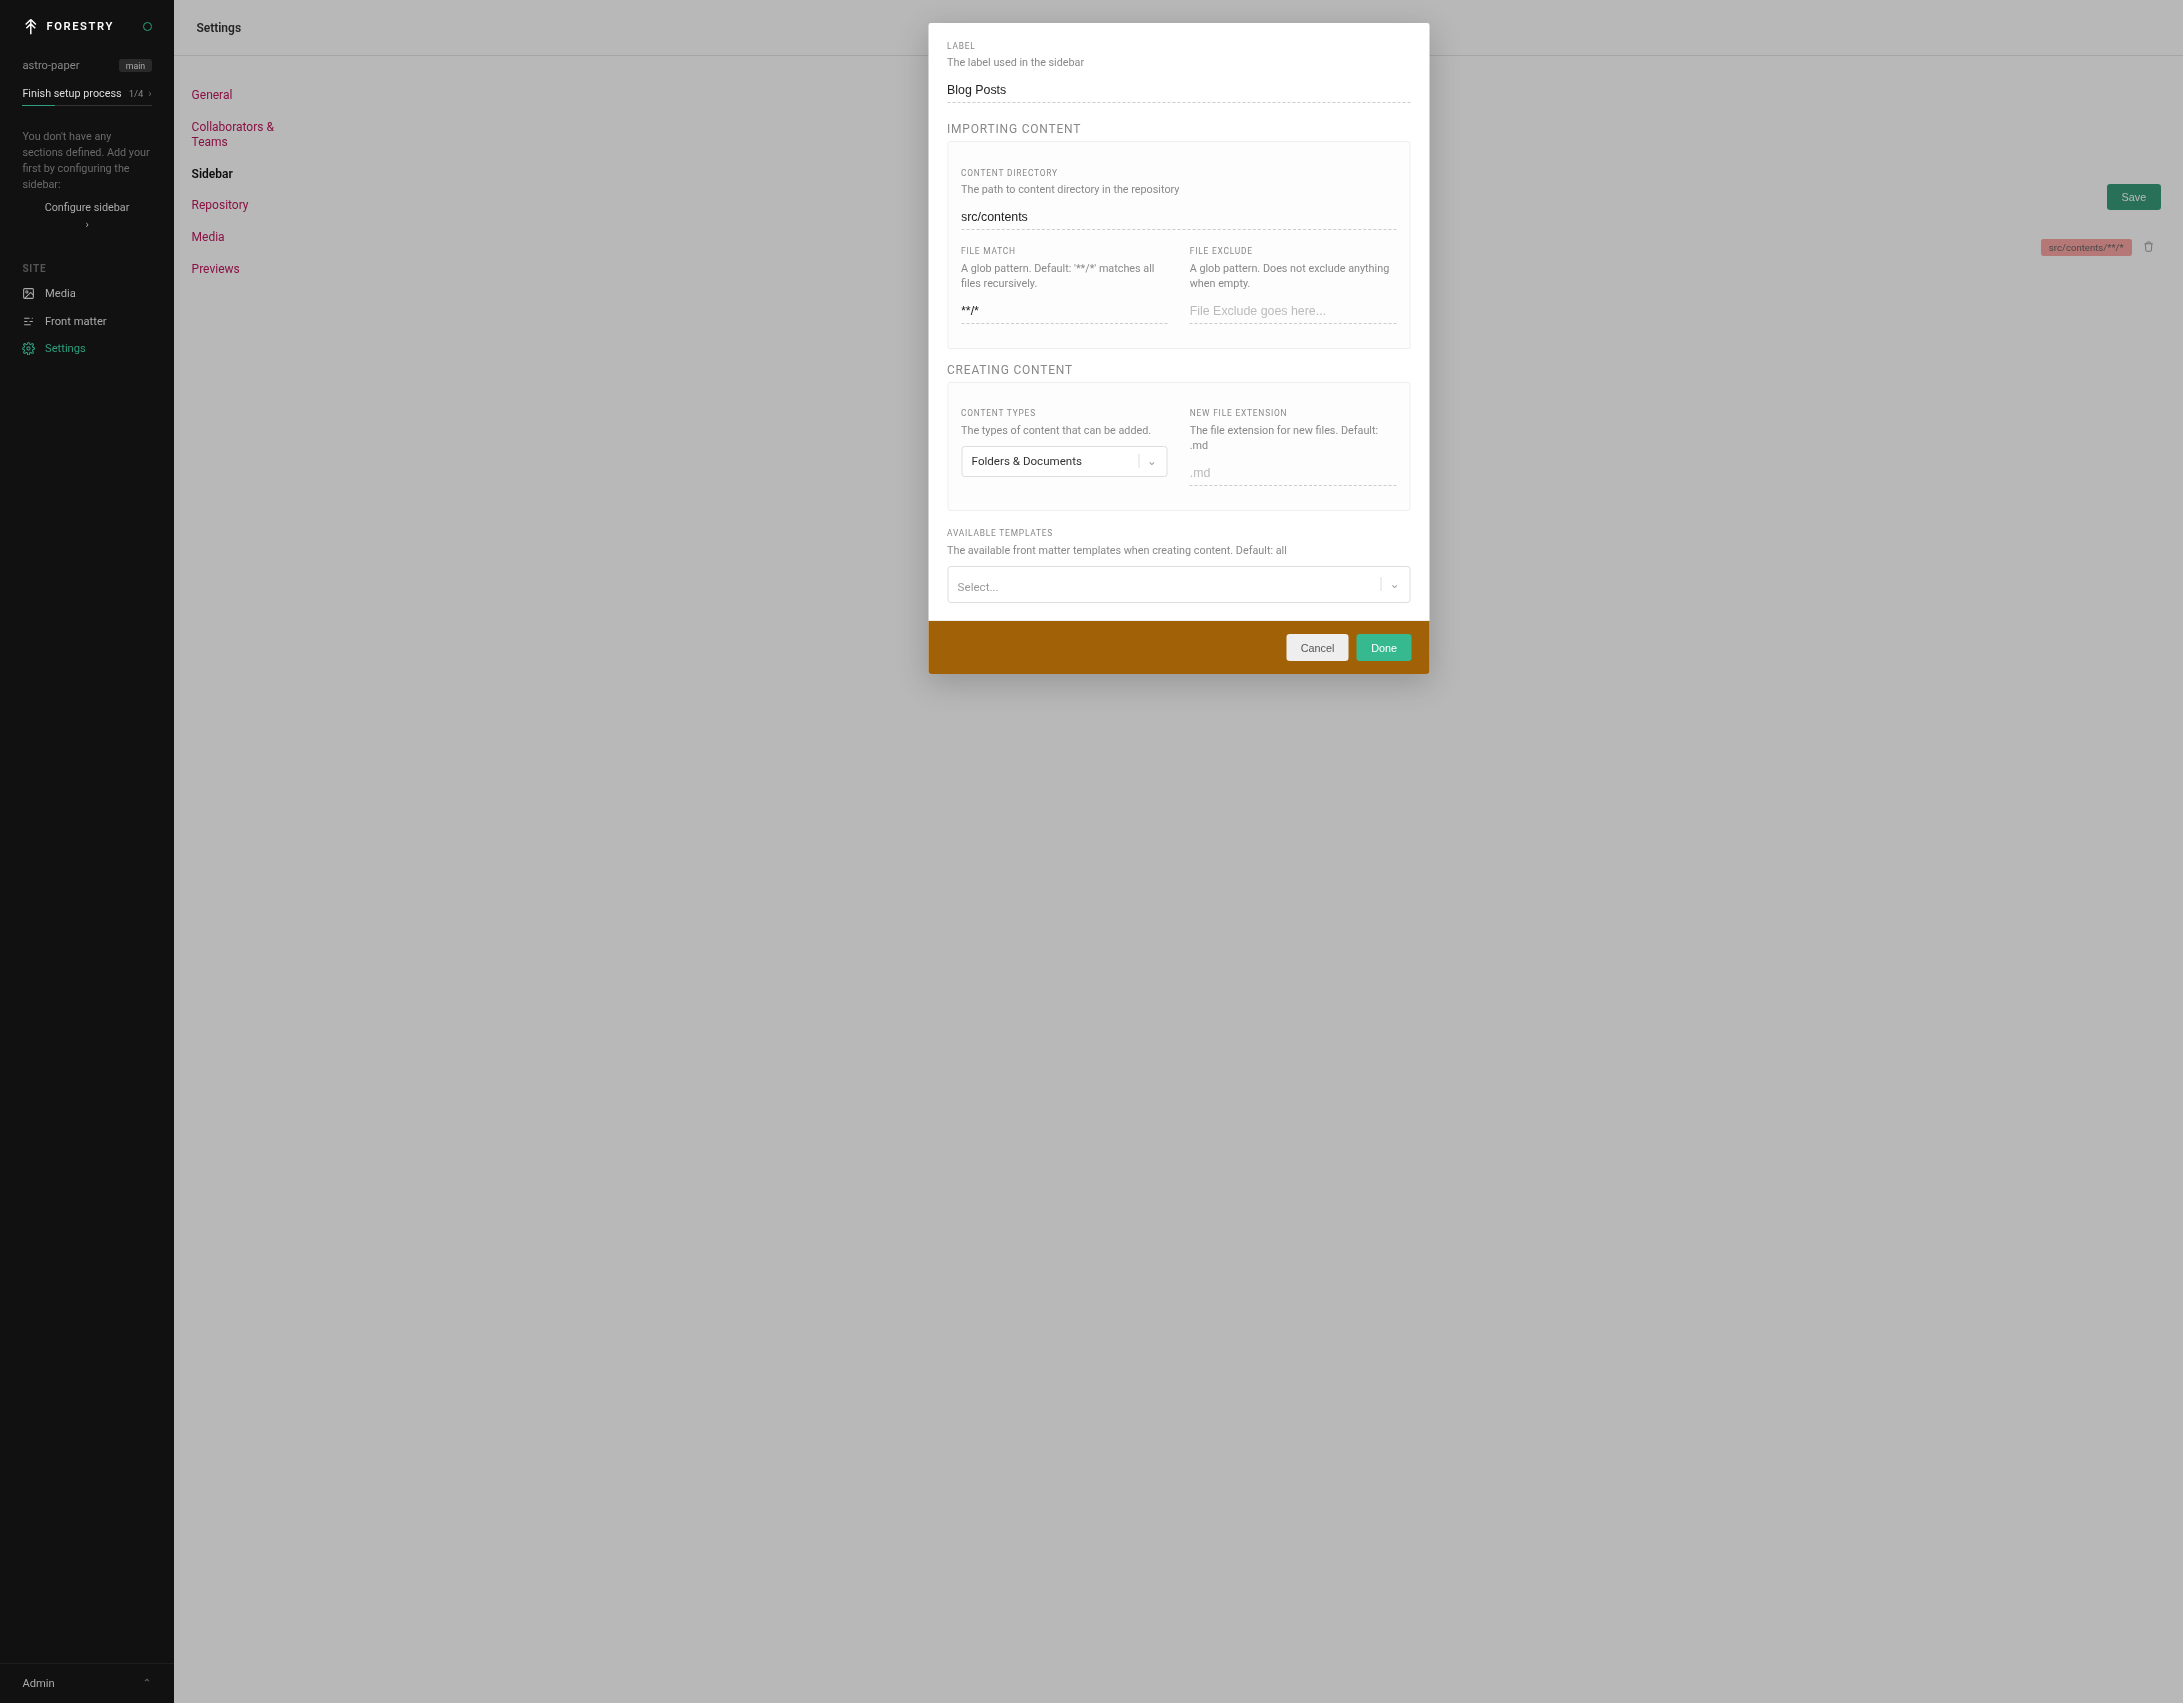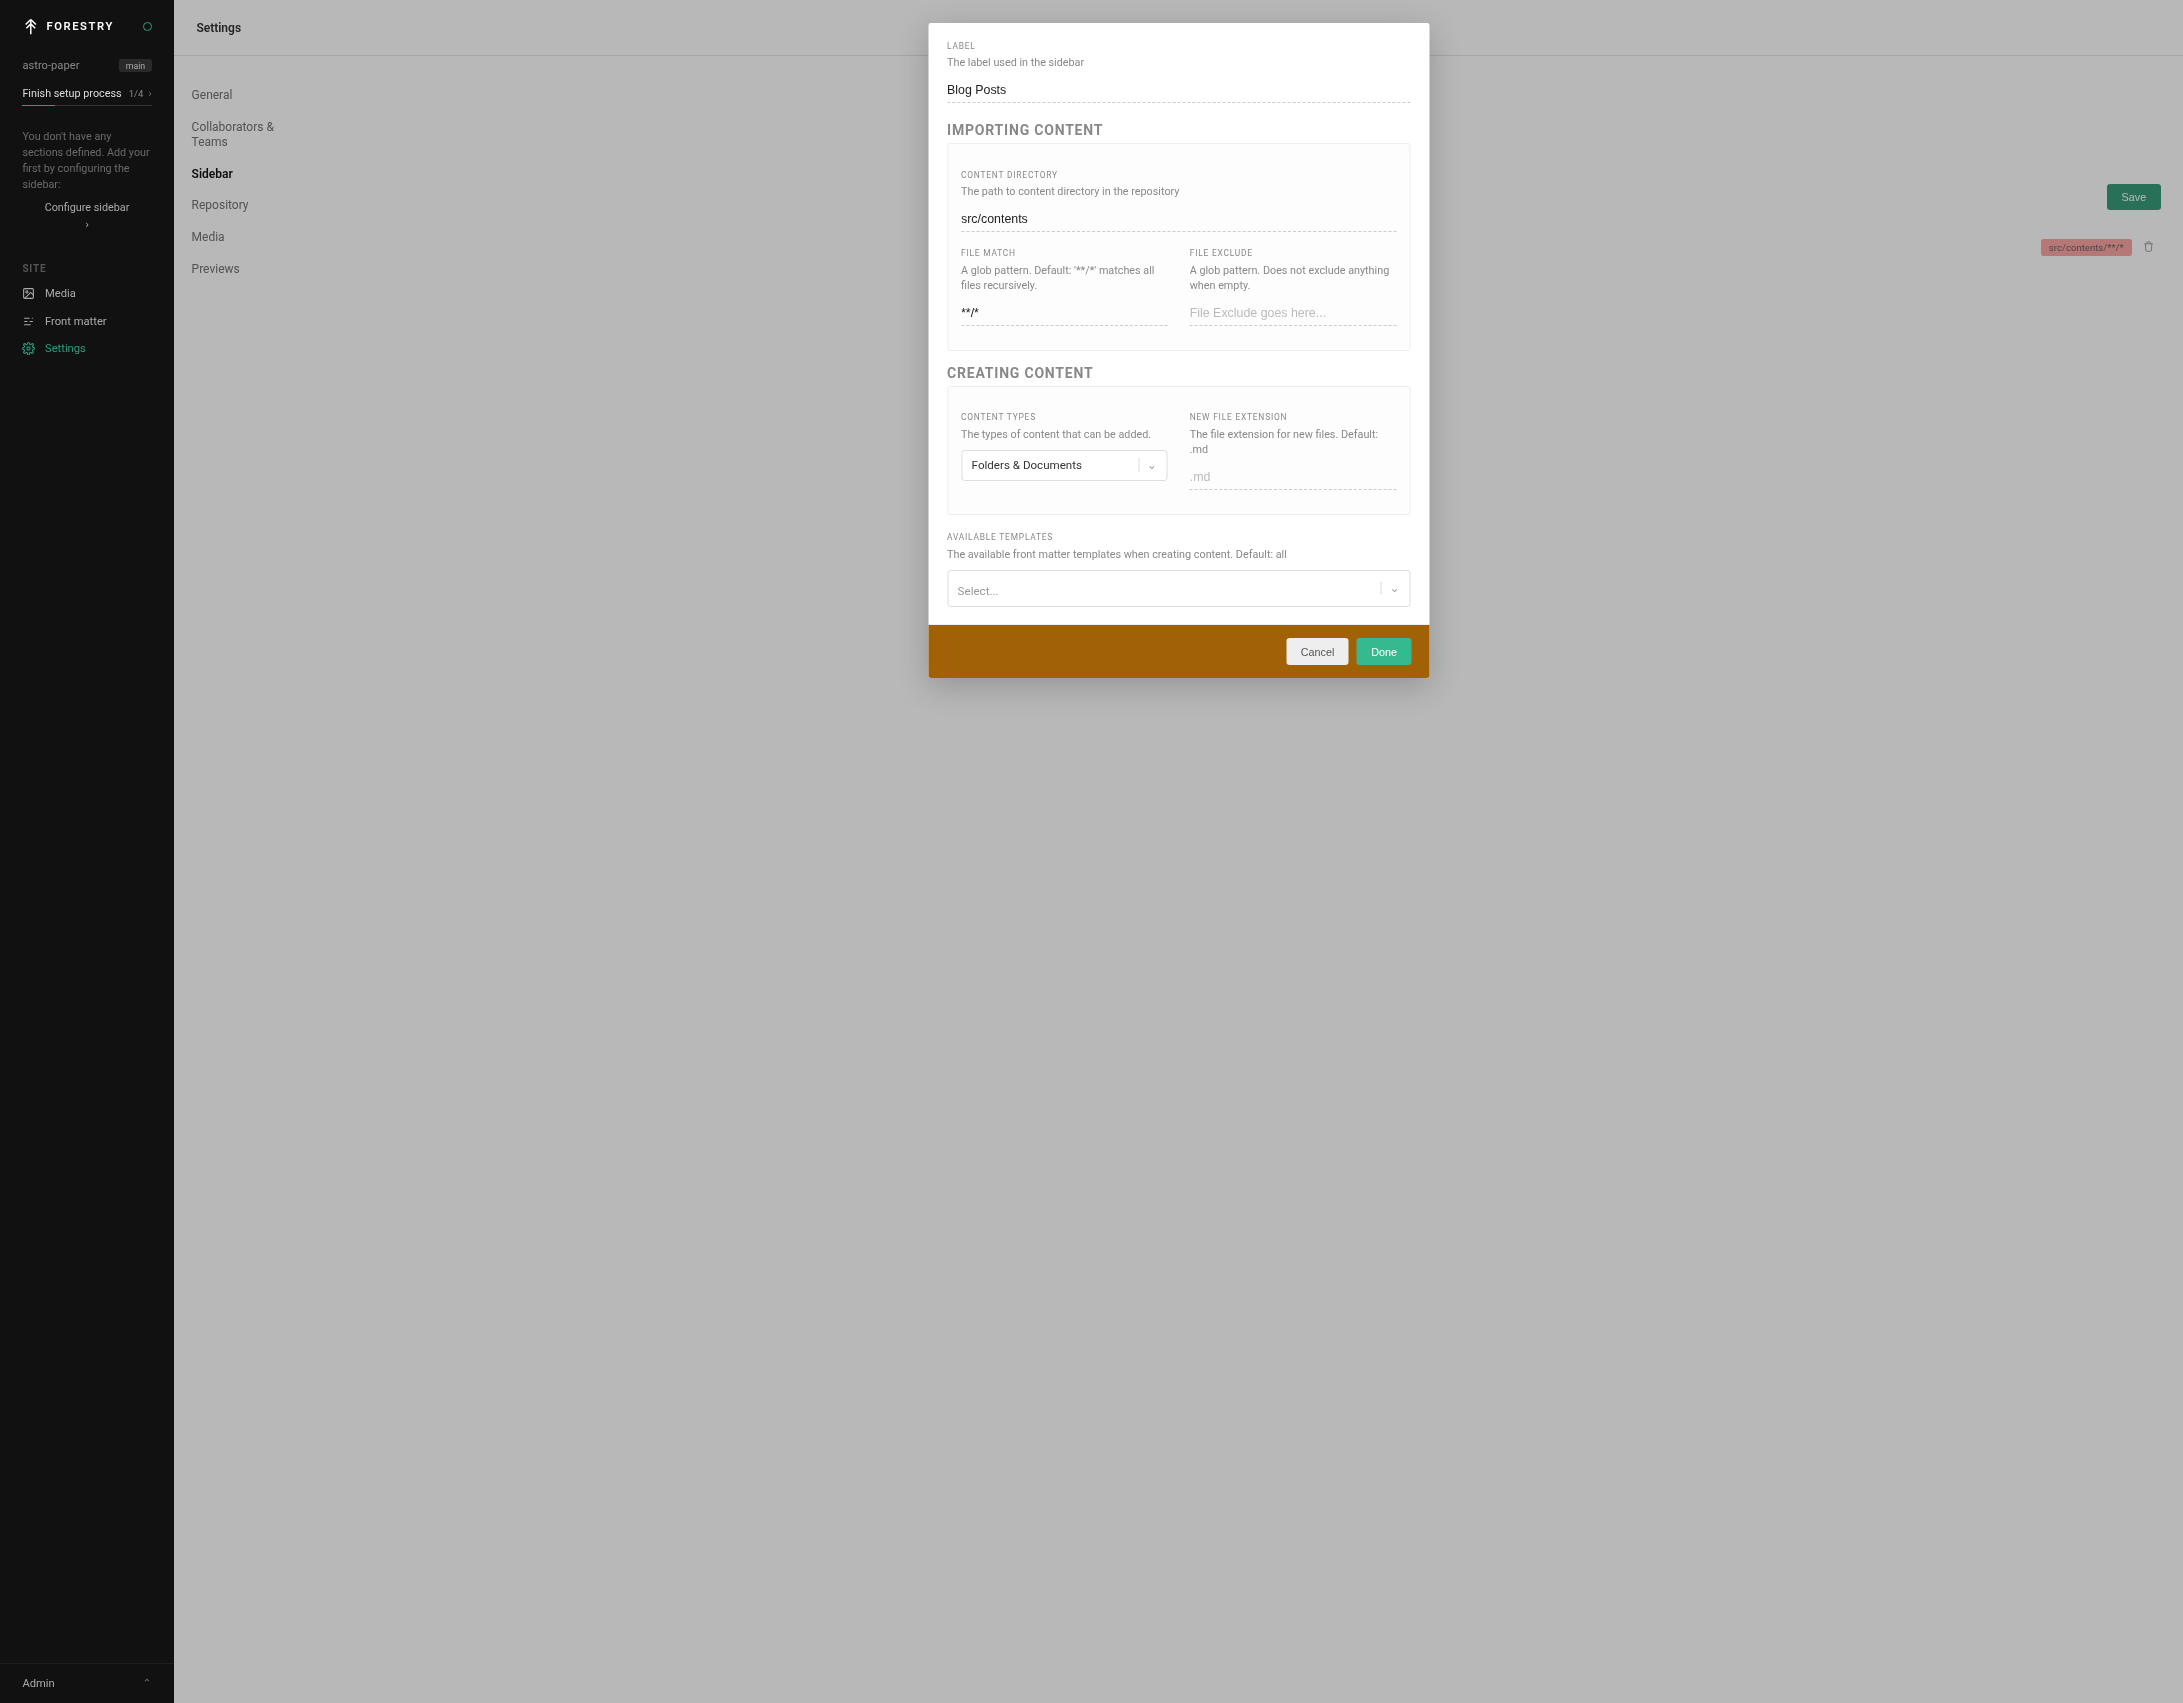--- a/index.html
+++ b/index.html
@@ -28,38 +28,38 @@
 .sidebar-spacer { flex: 1; }
 .avatar-hint { height: 144px; }
 .user-footer { border-top: 0.8px solid #1e1e1e; padding: 13px 22.4px; display: flex; align-items: center; color: #aaa; font-size: 11.2px; }
 .user-footer .chev-up { margin-left: auto; color: #666; }
 
 
 .main { flex: 1; display: flex; position: relative; background: #fff; }
 .overlay { position: absolute; inset: 0; background: rgba(0,0,0,0.28); z-index: 5; }
 .top-header { position: absolute; top: 0; left: 0; right: 0; height: 56px; border-bottom: 0.8px solid #e5e5e5; display: flex; align-items: center; padding: 0 22.4px; font-size: 12px; font-weight: 600; color: #333; }
 .settings-nav { position: absolute; top: 56px; left: 0; width: 112px; padding: 24px 0 0 17.6px; font-size: 12px; }
-.settings-nav-item { padding: 8px 0; color: #737373; cursor: pointer; line-height: 1.3; }
+.settings-nav-item { padding: 8px 0; color: #be185d; cursor: pointer; line-height: 1.3; }
 .settings-nav-item.active { color: #111; font-weight: 600; }
 .content-area { position: absolute; top: 56px; left: 112px; right: 22.4px; padding: 24px 0 0; }
 .save-btn { position: absolute; top: 128px; right: 0; background: #3a9b7c; color: #fff; border: none; border-radius: 3.2px; padding: 7.2px 14.4px; font-size: 10.8px; cursor: pointer; }
 .glob-chip { position: absolute; top: 183px; right: 29px; background: #fca5a5; color: #666; padding: 3.2px 8px; border-radius: 2.4px; font-size: 9.6px; }
 .trash { position: absolute; top: 184px; right: 6.4px; color: #999; }
 
 
 .modal { position: absolute; z-index: 10; top: 23px; left: 50%; transform: translateX(-50%); width: 501px; background: #fff; border-radius: 2.4px; box-shadow: 0 8px 32px rgba(0,0,0,0.2); }
 .modal-header { padding: 14.4px 19px 14.4px; font-size: 13px; font-weight: 600; color: #333; border-bottom: 0.8px solid #eee; }
 .modal-body { padding: 6.4px 19px 13px; }
 .field-block { padding: 11.2px 0 4.8px; }
 .field-label { font-size: 8.4px; letter-spacing: 0.8px; font-weight: 400; color: #888; text-transform: uppercase; margin-bottom: 4.8px; }
 .field-desc { font-size: 10.8px; color: #888; margin-bottom: 8px; line-height: 1.4; }
 .text-input { width: 100%; border: none; border-bottom: 0.8px dashed #ccc; padding: 4.8px 0; font-size: 12.4px; color: #222; background: transparent; outline: none; }
 .text-input::placeholder { color: #bbb; font-style: normal; }
 .section-panel { border: 0.8px solid #eee; border-radius: 2.4px; padding: 14.4px 13px 19px; margin-top: 4.8px; margin-bottom: 6.4px; background: #fdfdfd; }
-.section-title { font-size: 14px; letter-spacing: 0.8px; font-weight: 700; color: #888; text-transform: uppercase; margin: 14.4px 0 0; }
+.section-title { font-size: 12px; letter-spacing: 0.8px; font-weight: 400; color: #888; text-transform: uppercase; margin: 14.4px 0 0; }
 .two-col { display: flex; gap: 22.4px; }
 .two-col > div { flex: 1; }
 .select-box { display: flex; align-items: center; border: 0.8px solid #ddd; border-radius: 3.2px; padding: 7.2px 9.6px; font-size: 11.6px; color: #333; background:#fff; cursor: pointer; }
 .select-box .chev { margin-left: auto; color: #999; border-left: 0.8px solid #ddd; padding-left: 8px; }
 .select-placeholder { color: #999; margin-top: 6px; }
 .modal-footer { background: #a16207; padding: 13px 17.6px; display: flex; justify-content: flex-end; gap: 8px; border-top: 0.8px solid #eee; border-radius: 0 0 2.4px 2.4px; }
 .btn { border: none; border-radius: 3.2px; padding: 7.2px 14.4px; font-size: 10.8px; cursor: pointer; }
 .btn-cancel { background: #eee; color: #555; }
 .btn-done { background: #36b98f; color: #fff; }
 </style>

